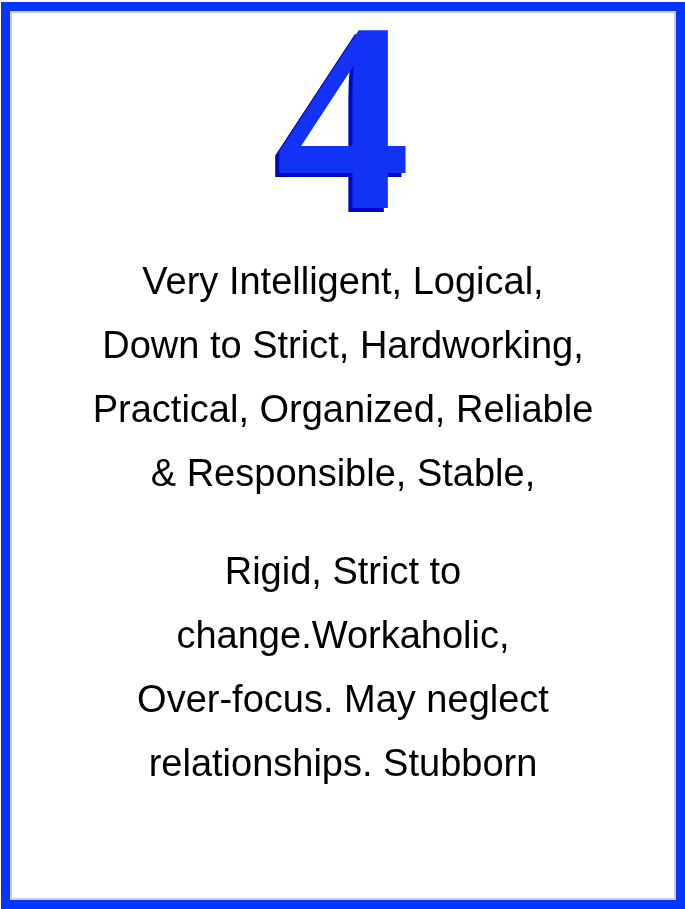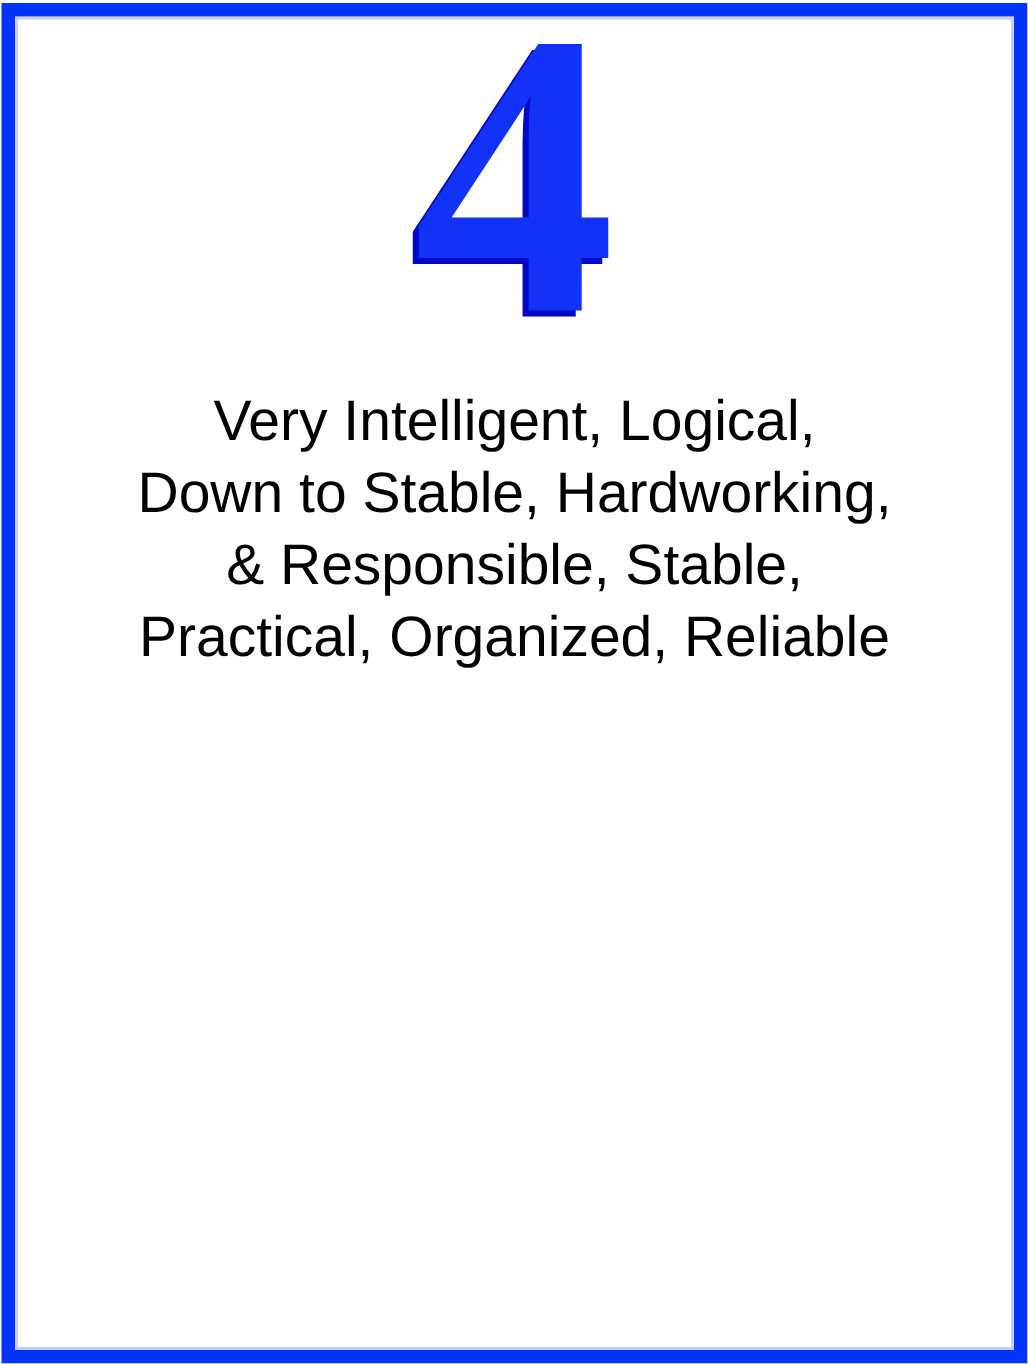--- a/index.html
+++ b/index.html
@@ -44,30 +44,37 @@
     letter-spacing: 0px;
   }
   .para-positives {
     margin-top: 40px;
   }
   .para-negatives {
     margin-top: 50px;
   }
   .text-line {
     white-space: nowrap;
+    margin-top: 16px;
   }
 </style>
 </head>
 <body>
 
 <div class="frame">
 
   <div class="numeral">4</div>
 
   <div class="para para-positives">
     <div class="text-line">Very Intelligent, Logical,</div>
-    <div class="text-line">Down to Stable, Hardworking,</div>
+    <div class="text-line">Down to Strict, Hardworking,</div>
+    <div class="text-line">Practical, Organized, Reliable</div>
     <div class="text-line">&amp; Responsible, Stable,</div>
-    <div class="text-line">Practical, Organized, Reliable</div>
   </div>
 
+  <div class="para para-negatives">
+    <div class="text-line">Rigid, Strict to</div>
+    <div class="text-line">change.Workaholic,</div>
+    <div class="text-line">Over-focus. May neglect</div>
+    <div class="text-line">relationships. Stubborn</div>
+  </div>
 
 </div>
 
 </body></html>

